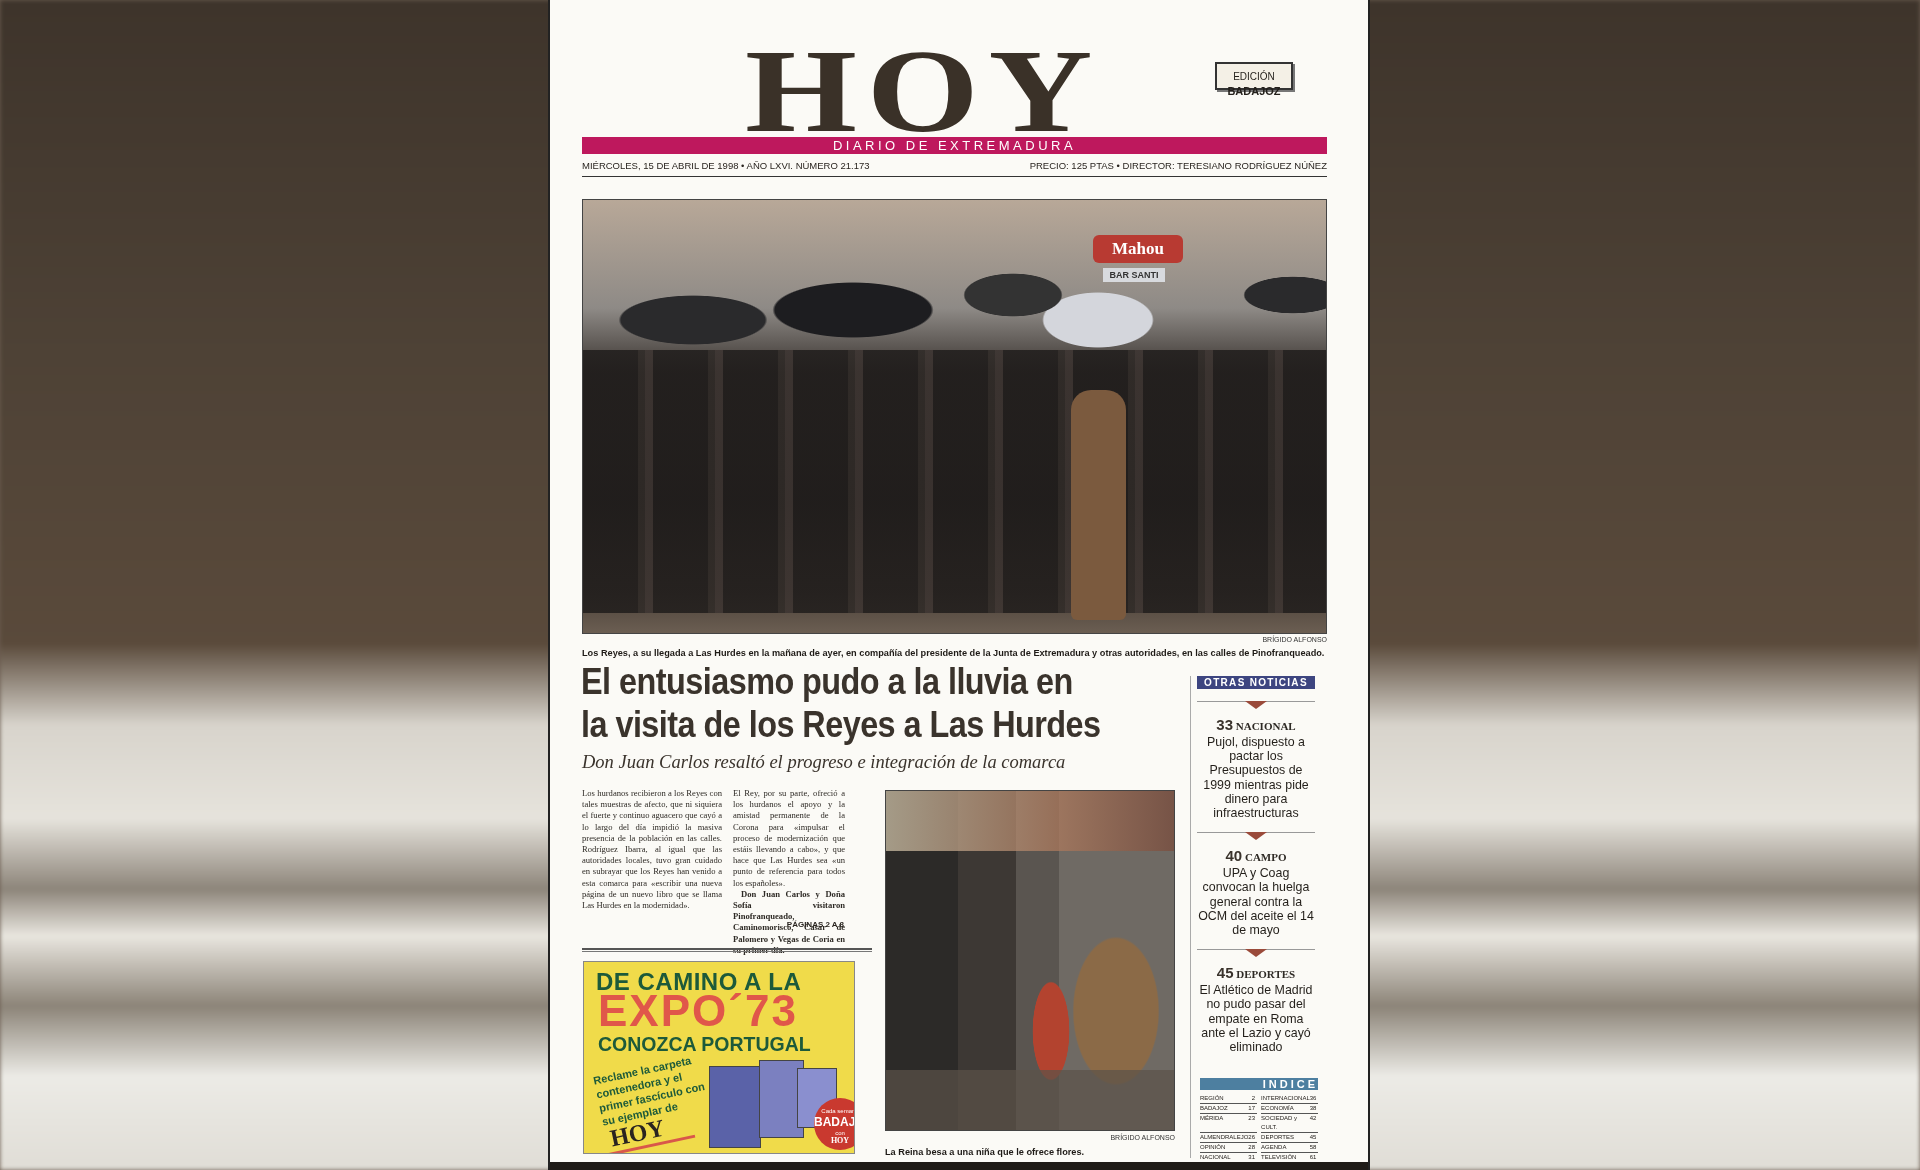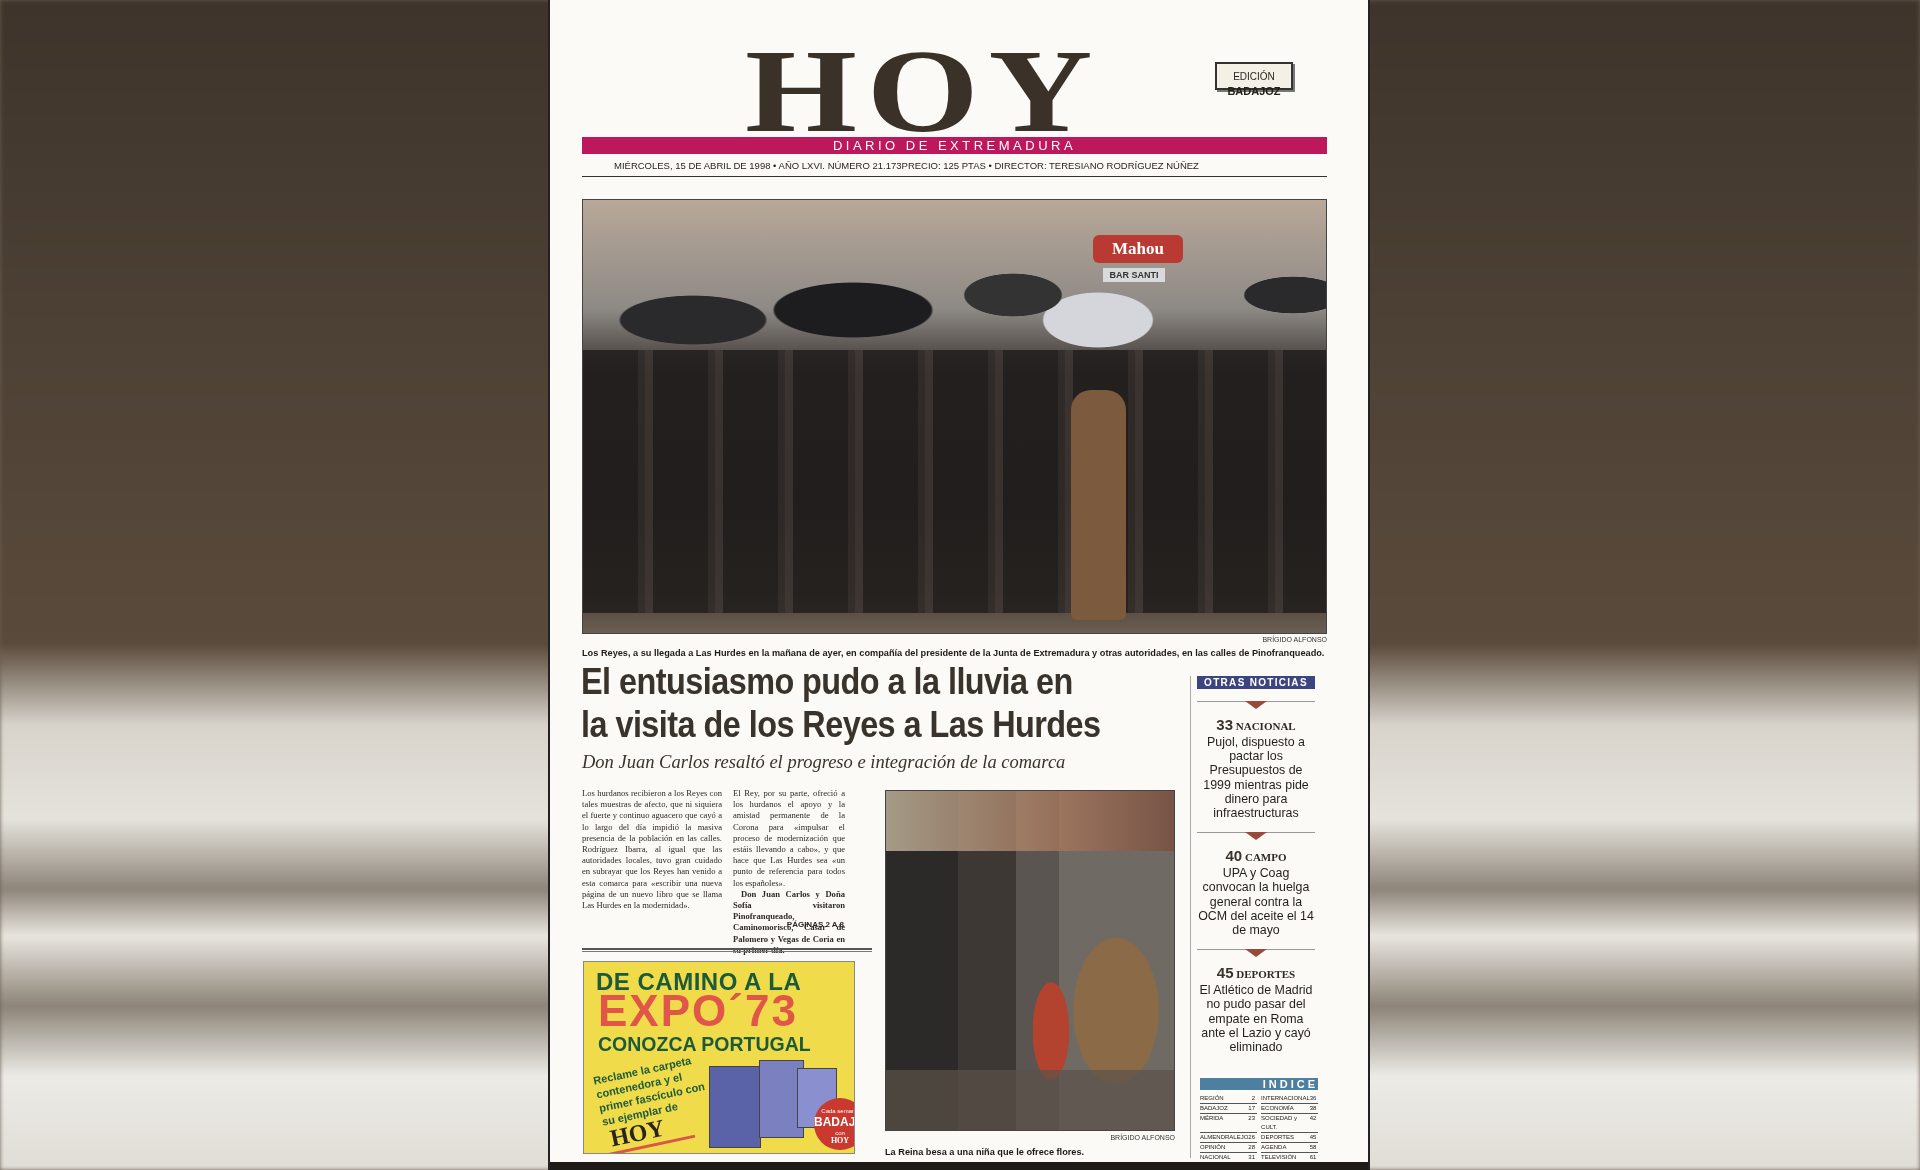--- a/index.html
+++ b/index.html
@@ -43,23 +43,22 @@
   }
   .edition .city { font-weight: 700; font-size: 11px; }
   .redband {
     position: absolute; left: 32px; top: 137px; width: 745px; height: 17px;
     background: #be185d;
     color: #fff; font-size: 13px; letter-spacing: 3.5px; text-align: center;
     line-height: 17px;
   }
   .dateline {
     position: absolute; left: 32px; top: 160px; width: 745px;
-    font-size: 9.5px; display: flex; 
+    font-size: 9.5px; display: flex; justify-content: space-between;
     color: #2a2520;
-    margin-left: 32px;
   }
   .rule { position: absolute; left: 32px; width: 745px; background: #333; }
 
   .photo-main {
     position: absolute; left: 32px; top: 199px; width: 745px; height: 435px;
     border: 1px solid #444;
     background:
       radial-gradient(ellipse 120px 40px at 110px 120px, #2a2a2c 60%, transparent 62%),
       radial-gradient(ellipse 130px 45px at 270px 110px, #1d1d20 60%, transparent 62%),
       radial-gradient(ellipse 80px 35px at 430px 95px, #333 60%, transparent 62%),

